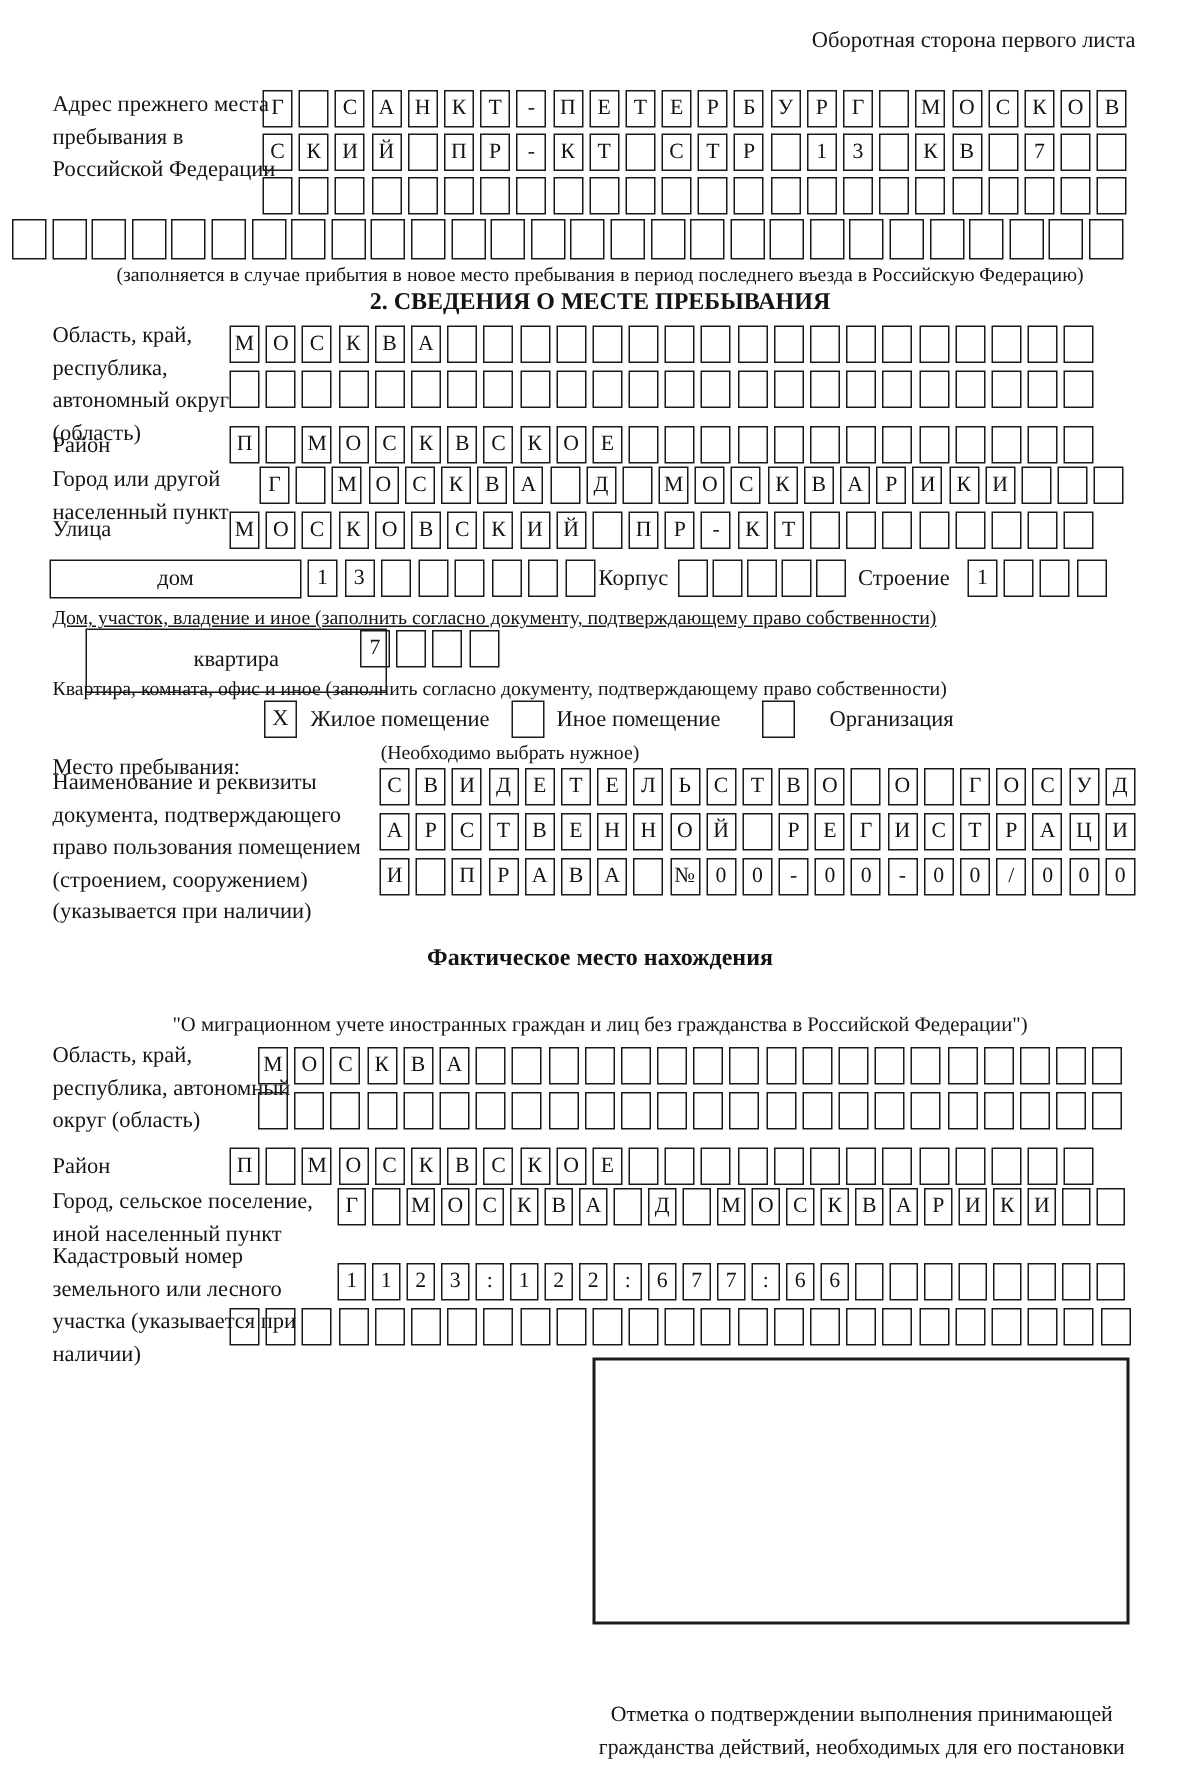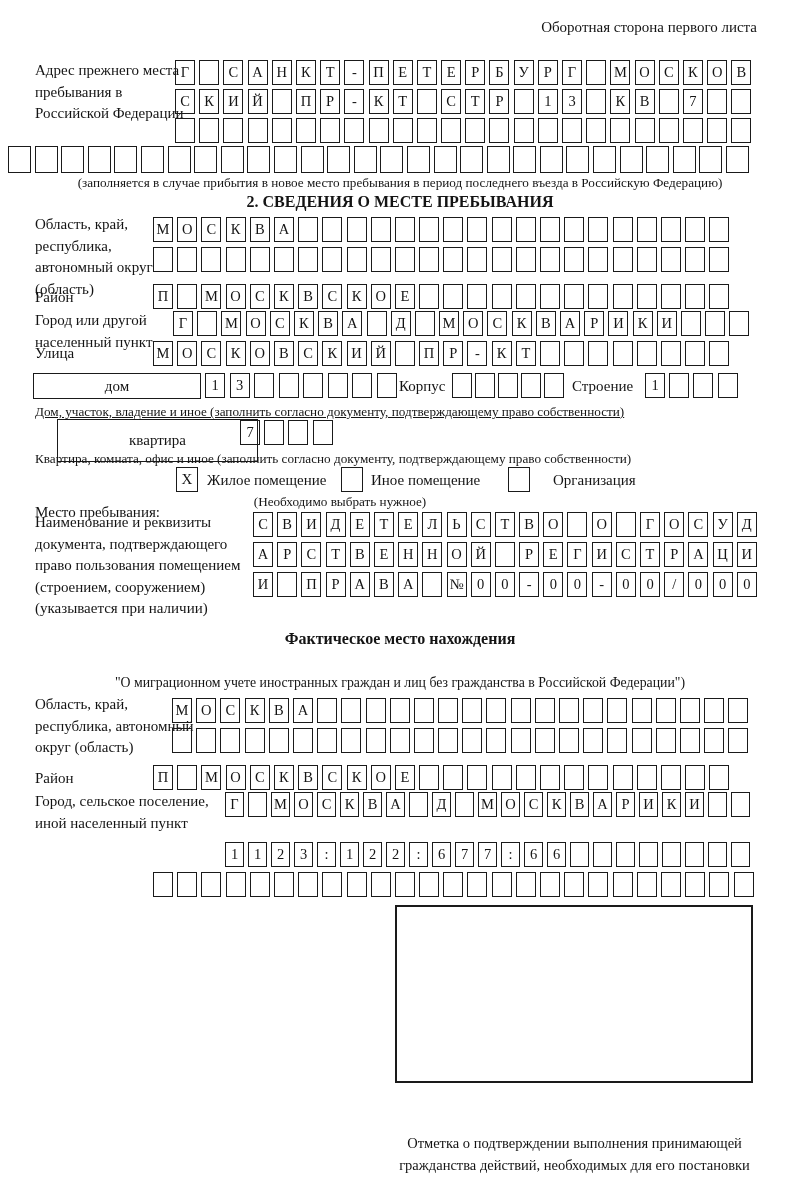--- a/index.html
+++ b/index.html
@@ -518,20 +518,21 @@
       <span class="cell">В</span>
       <span class="cell">А</span>
       <span class="cell">Р</span>
       <span class="cell">И</span>
       <span class="cell">К</span>
       <span class="cell">И</span>
       <span class="cell"></span>
       <span class="cell"></span>
     </div>
 
+  <div class="abs lbl" style="left:35px;top:828px;width:195px;">Кадастровый номер земельного или лесного участка (указывается при наличии)</div>
   <div class="abs cellrow tight" style="left:225px;top:842px;">
       <span class="cell">1</span>
       <span class="cell">1</span>
       <span class="cell">2</span>
       <span class="cell">3</span>
       <span class="cell">:</span>
       <span class="cell">1</span>
       <span class="cell">2</span>
       <span class="cell">2</span>
       <span class="cell">:</span>

